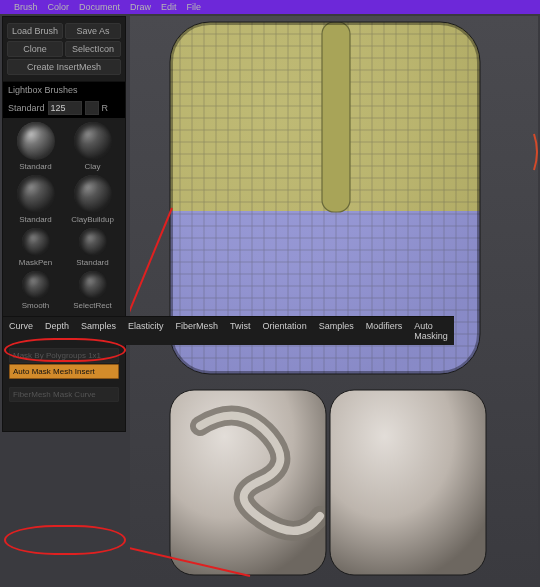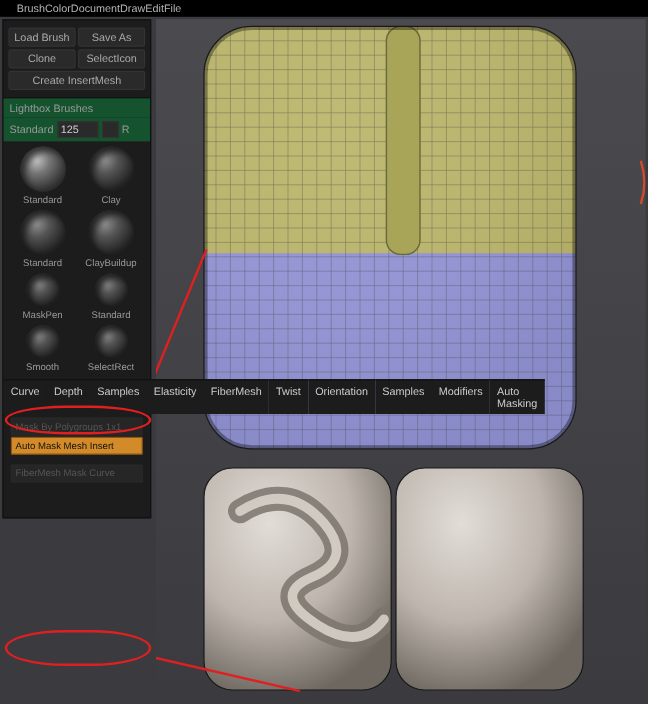--- a/index.html
+++ b/index.html
@@ -1,24 +1,24 @@
 <!DOCTYPE html>
 <html><head>
 <meta charset="utf-8">
 <style>
   html,body{margin:0;padding:0;background:#3a3a3f;font-family:Tahoma,Verdana,sans-serif;font-size:9px;color:#b5b5b5;overflow:hidden}
   #app{position:relative;width:540px;height:587px;background:#3a3a3f}
-  .menubar{position:absolute;left:0;top:0;right:0;height:14px;background:#000000;display:flex;align-items:center;padding-left:14px;}
+  .menubar{position:absolute;left:0;top:0;right:0;height:14px;background:#6d28d9;display:flex;align-items:center;padding-left:14px;gap:10px}
   .menubar span{color:#b5b5b5;font-size:9px;cursor:default}
   .close-x{position:absolute;left:2px;top:2px;width:10px;height:10px;display:flex;align-items:center;justify-content:center;color:#999}
   .panel{position:absolute;left:2px;top:16px;width:124px;height:416px;background:#1c1c1c;border:1px solid #111;box-sizing:border-box}
   .panel .section{border-bottom:1px solid #111;padding:4px 4px}
   .dual-btn{display:flex;gap:2px;margin:2px 0}
   .dual-btn div{flex:1;background:#2a2a2a;color:#aaa;font-size:9px;padding:2px 3px;text-align:center;border:1px solid #333;border-radius:2px}
-  .lightbox-row{display:flex;align-items:center;gap:3px;padding:3px 5px;background:#14532d}
+  .lightbox-row{display:flex;align-items:center;gap:3px;padding:3px 5px;background:#000000}
   .lightbox-row .lbl{font-size:9px;color:#999}
   .lightbox-row input{width:28px;background:#2a2a2a;border:1px solid #333;color:#ccc;font-size:9px;padding:0 2px;height:12px}
   .mini{width:12px;height:12px;background:#2a2a2a;border:1px solid #333}
   .brush-grid{display:grid;grid-template-columns:1fr 1fr;gap:4px;padding:4px 6px 6px 6px;background:#1c1c1c}
   .brush{display:flex;flex-direction:column;align-items:center}
   .brush .ball{width:38px;height:38px;border-radius:50%;background:radial-gradient(circle at 35% 30%,#888 4%,#555 30%,#222 70%,#111 100%);box-shadow:inset 4px 4px 6px rgba(0,0,0,.6)}
   .brush .ball.swirl{background:radial-gradient(circle at 35% 30%,#bbb 4%,#777 30%,#333 70%,#111 100%)}
   .brush .ball.sm{width:28px;height:28px}
   .brush .cap{font-size:8px;color:#999;margin-top:2px}
   .acc-list{display:flex;flex-direction:row}

